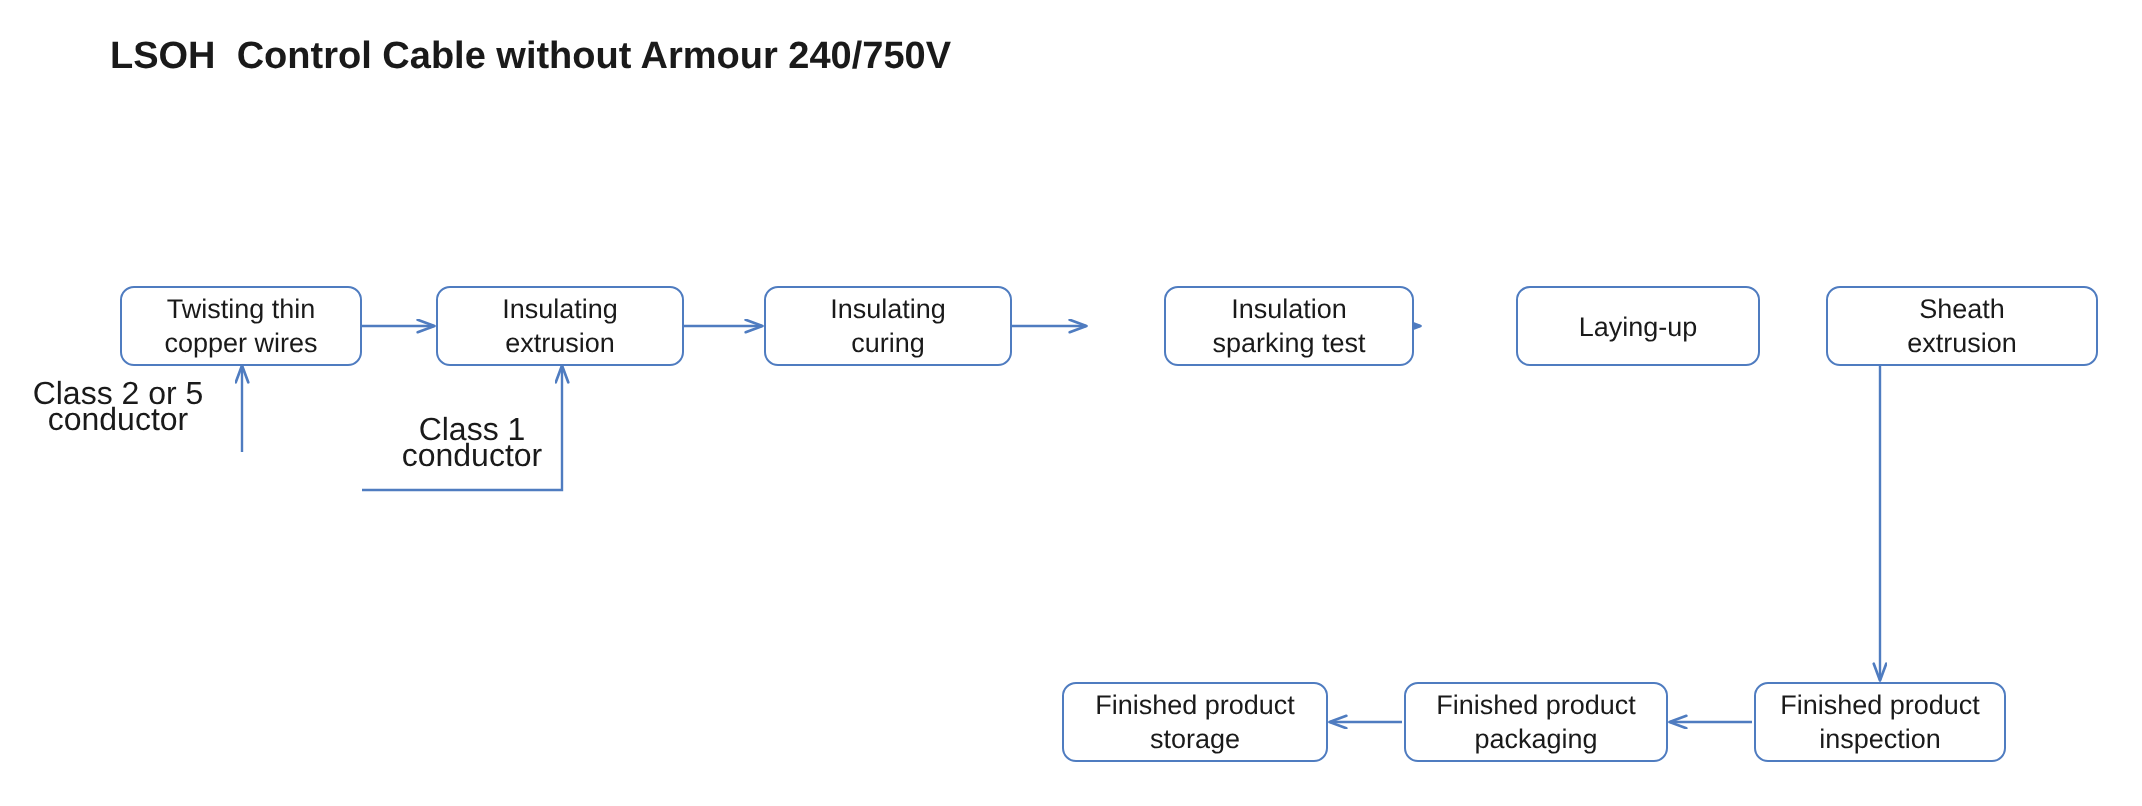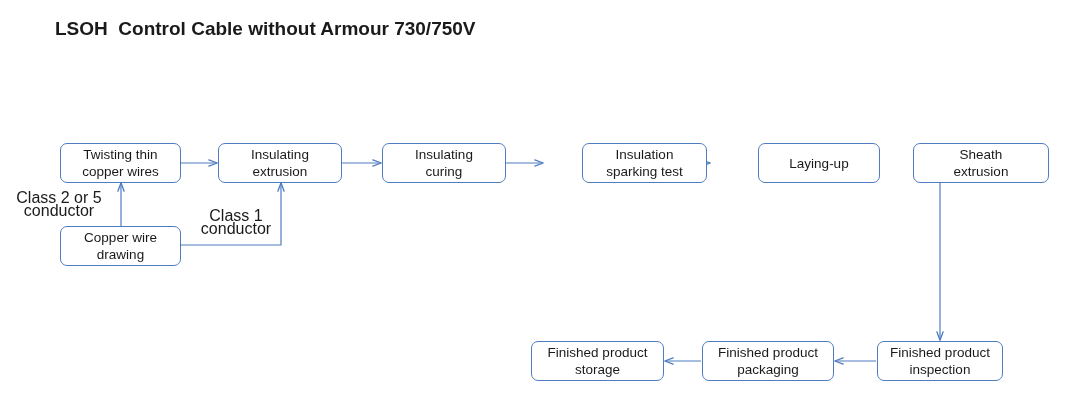--- a/index.html
+++ b/index.html
@@ -76,21 +76,21 @@
     text-align: center;
     white-space: pre-line;
   }
 </style>
 </head>
 <body>
 
 <div id="diagram-root">
 
   <div class="title-block">
-    <div class="title-line">LSOH  Control Cable without Armour 730/750V</div>
+    <div class="title-line">LSOH  Control Cable without Armour 240/750V</div>
   </div>
 
   <svg id="connectors" width="1071" height="403" viewBox="0 0 1071 403" xmlns="http://www.w3.org/2000/svg">
     <defs>
       <marker id="arrowhead" markerWidth="9" markerHeight="9" refX="7.4" refY="3.1" orient="auto" markerUnits="strokeWidth">
         <path d="M0.6,0.5 L7.6,3.1 L0.6,5.7" fill="none" stroke="#4f7cc0" stroke-width="1.1" stroke-linecap="round" stroke-linejoin="round"></path>
       </marker>
     </defs>
 
     <g stroke="#4f7cc0" stroke-width="1.2" fill="none" marker-end="url(#arrowhead)">
@@ -134,24 +134,20 @@
 
   <div class="node" style="left:711px; top:143px; width:122px; height:40px;margin-left:47px;">
     <span class="node-label">Laying-up</span>
   </div>
 
   <div class="node" style="left:877px; top:143px; width:136px; height:40px;margin-left:36px;">
     <span class="node-label">Sheath
 extrusion</span>
   </div>
 
-  <div class="node" style="left:60px; top:226px; width:121px; height:40px;">
-    <span class="node-label">Copper wire
-drawing</span>
-  </div>
 
   <div class="node" style="left:877px; top:341px; width:126px; height:40px;">
     <span class="node-label">Finished product
 inspection</span>
   </div>
 
   <div class="node" style="left:702px; top:341px; width:132px; height:40px;">
     <span class="node-label">Finished product
 packaging</span>
   </div>

